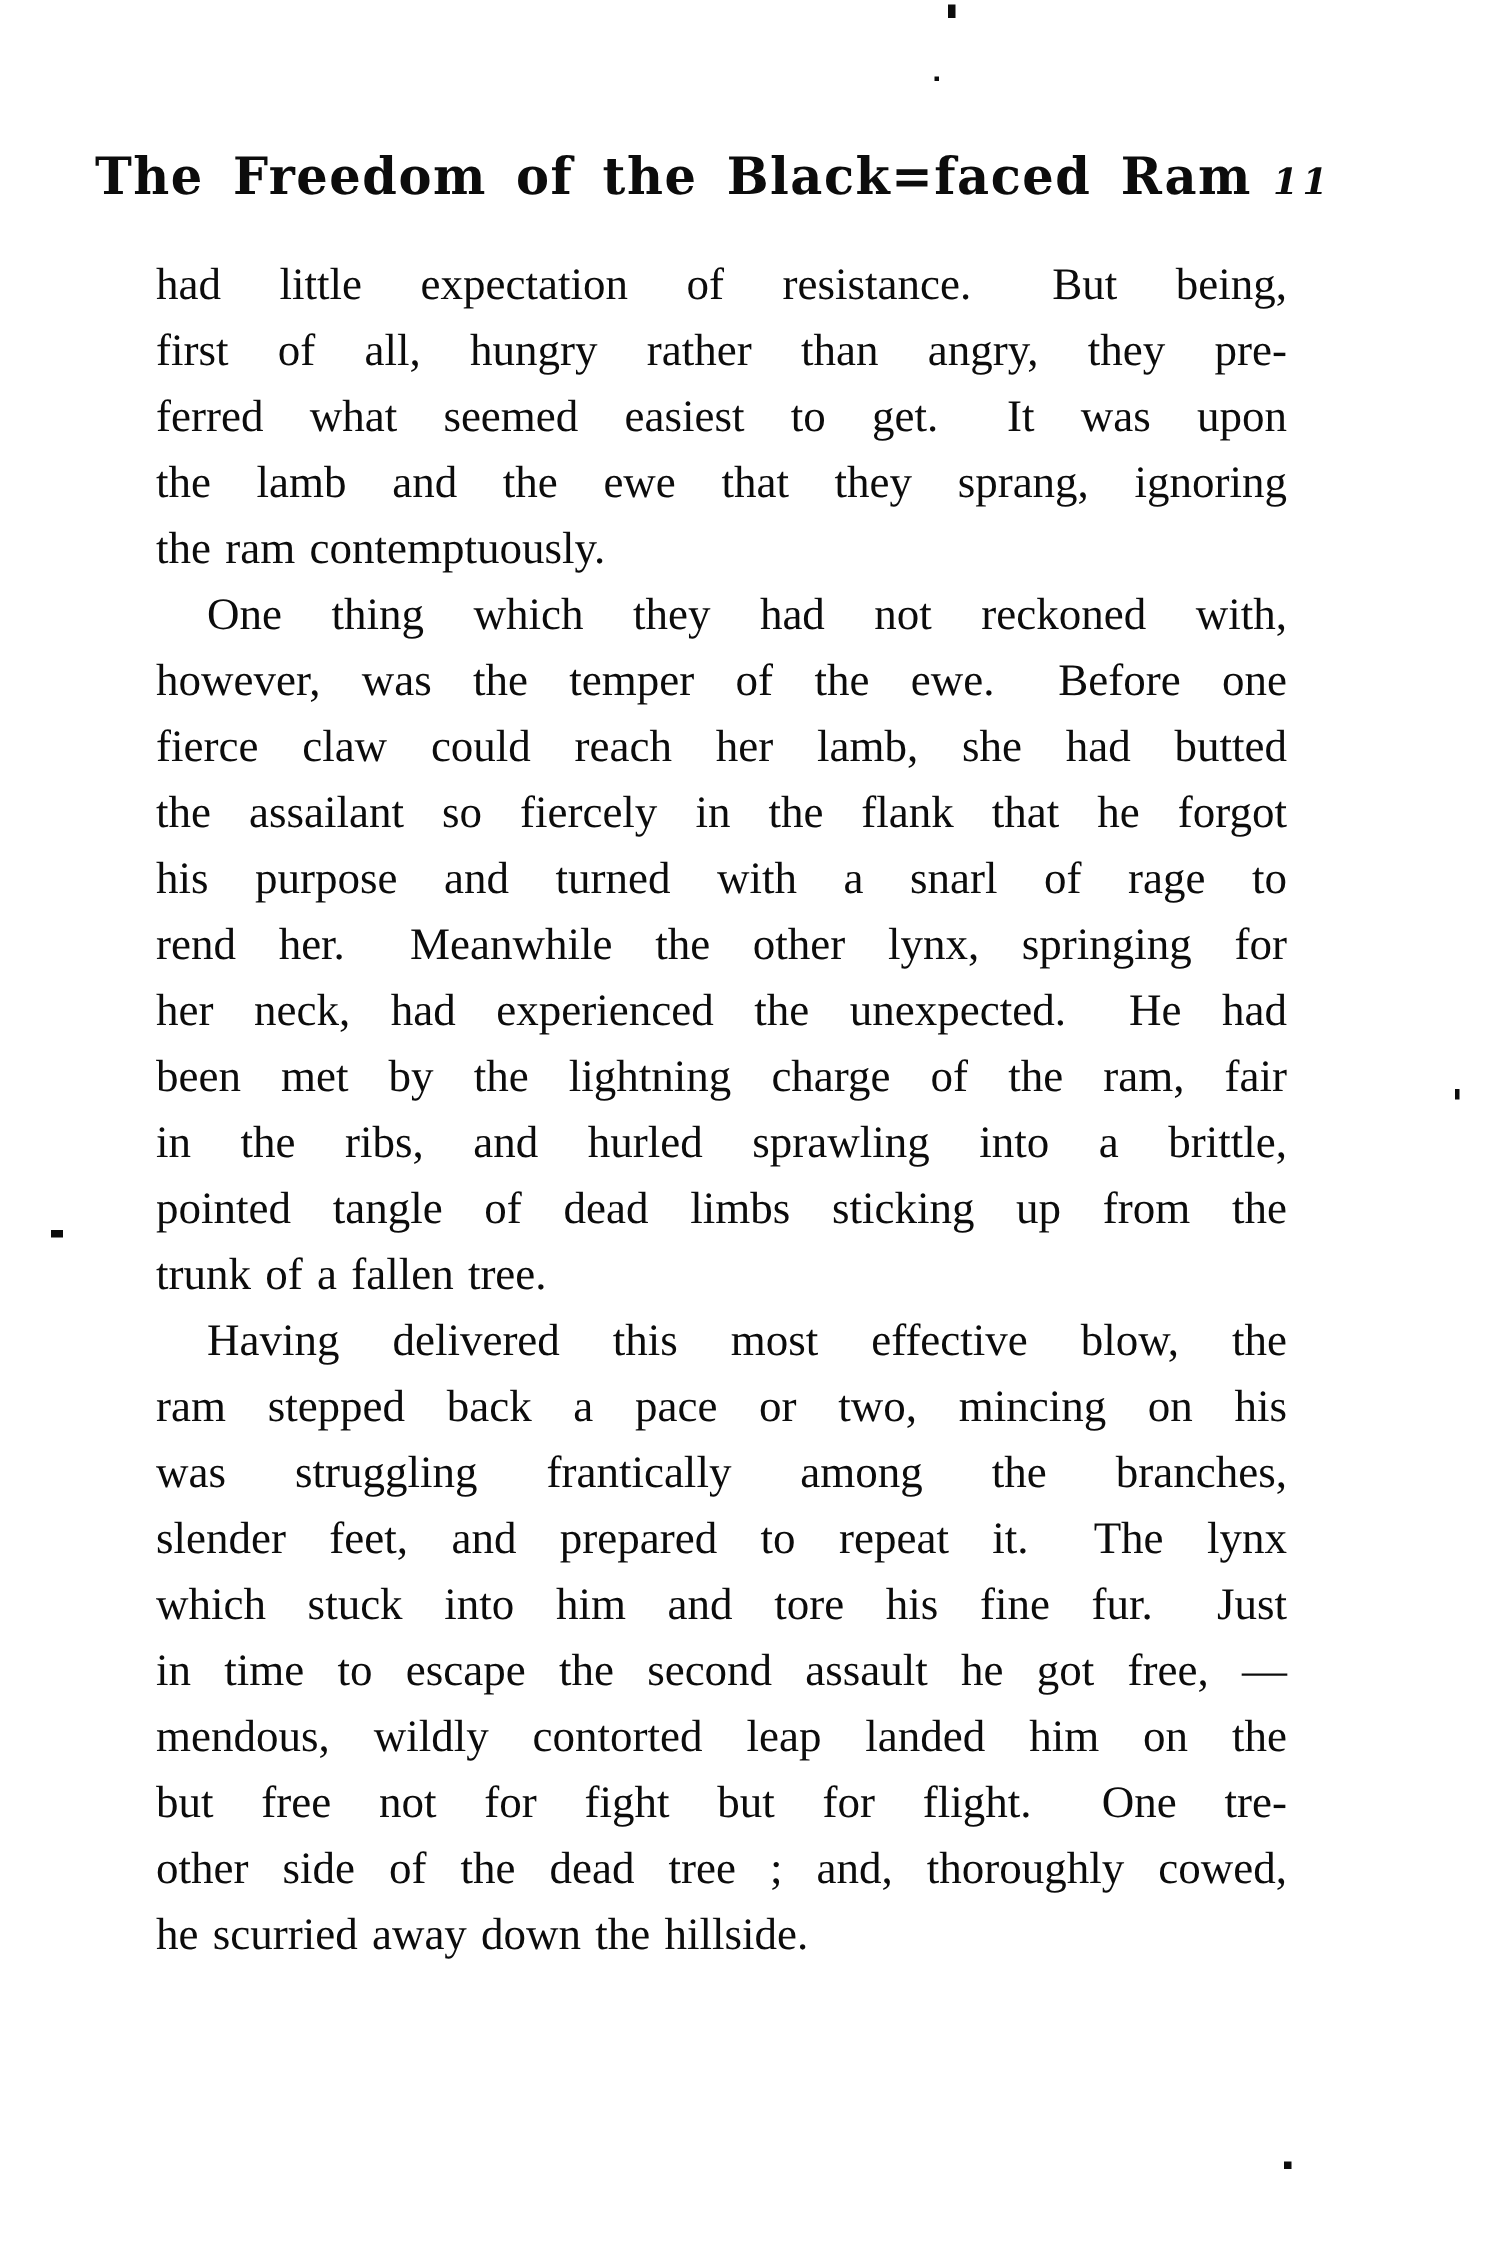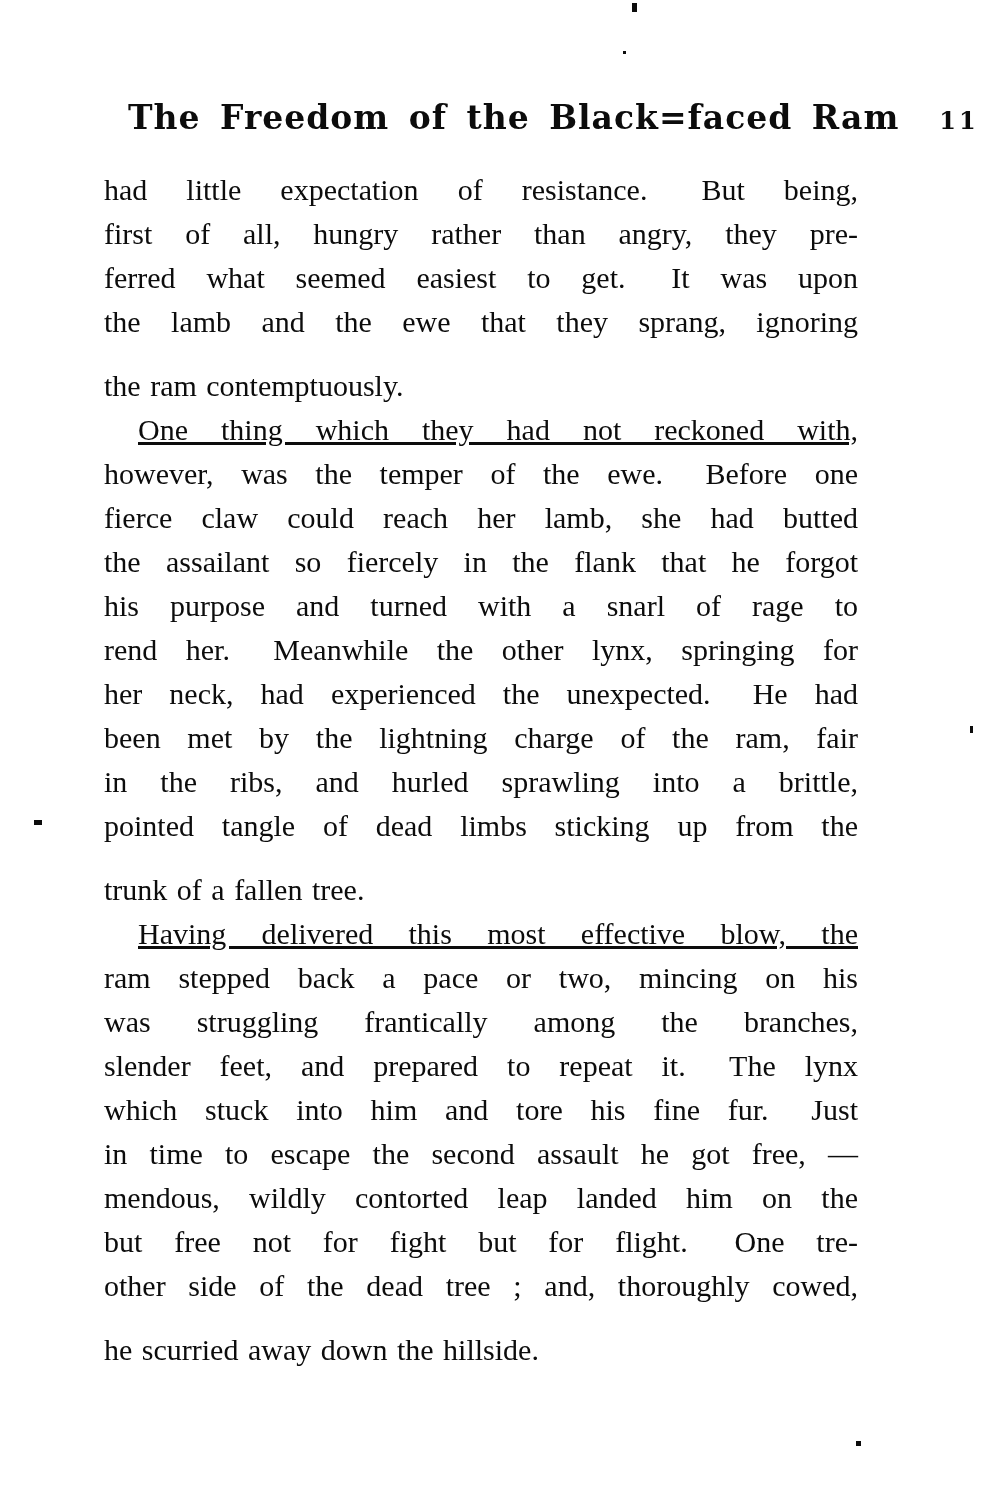--- a/index.html
+++ b/index.html
@@ -16,60 +16,59 @@
     color: var(--ink);
     overflow: hidden;
     font-family: "Liberation Serif", "DejaVu Serif", serif;
   }
   .running-header {
     position: absolute;
     top: 98px;
     left: 128px;
     width: 760px;
     display: flex;
-    justify-content: space-between;
+    justify-content: flex-end;
     align-items: baseline;
-    gap: 40px;
+    gap: 14px;
     white-space: nowrap;
   }
   .header-title {
     font-family: "DejaVu Serif", serif;
     font-weight: 700;
     font-size: 33px;
     letter-spacing: 1px;
     word-spacing: 7px;
     transform: scaleY(1.04);
   }
   .header-pageno {
     font-family: "DejaVu Serif", serif;
     font-weight: 700;
     font-size: 24px;
     letter-spacing: 3px;
+    font-style: italic;
   }
   .text-body {
     position: absolute;
     top: 168px;
     left: 104px;
     width: 754px;
     font-size: 30px;
     line-height: 44px;
     color: var(--ink);
   }
   .text-body .line {
     text-align: justify;
     text-align-last: justify;
     word-spacing: 2px;
   }
   .text-body .line.last {
     text-align-last: left;
-    margin-top: 20px;
   }
   .text-body .line.indent {
     text-indent: 34px;
-    text-decoration: underline;
   }
   .ink-speck {
     position: absolute;
     background: var(--ink);
   }
 </style>
 </head>
 <body>
 
 <div class="page">

